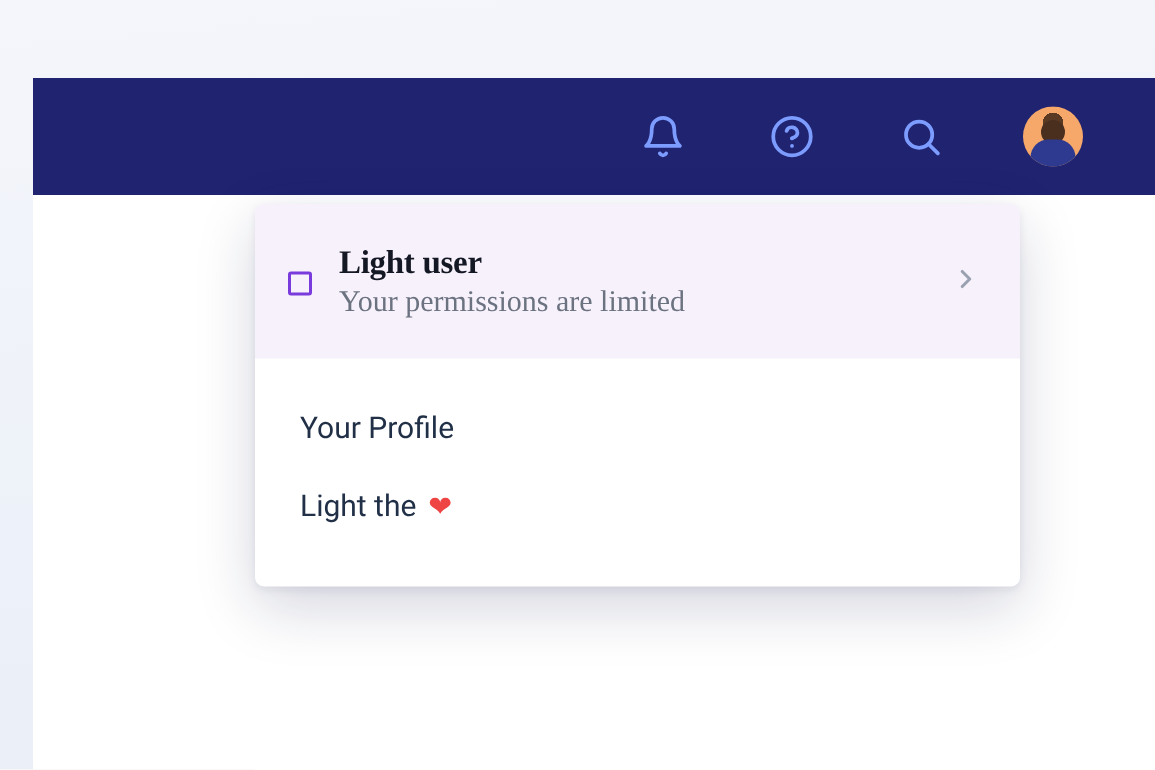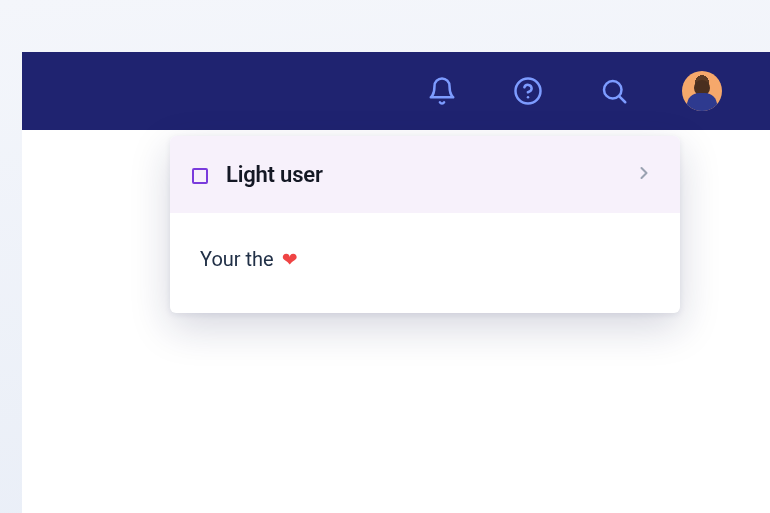--- a/index.html
+++ b/index.html
@@ -96,21 +96,21 @@
     cursor: pointer;
   }
   .menu-header .badge {
     width: 16px;
     height: 16px;
     border: 2.5px solid #7a3bdc;
     border-radius: 2px;
     flex: none;
     margin-top: 2px;
   }
-  .menu-header .txt { flex: 1; }
+  .menu-header .txt { flex: 1; font-family: Liberation Serif, serif; }
   .menu-header .title {
     font-size: 22px;
     font-weight: 600;
     color: #141824;
     letter-spacing: -0.2px;
   }
   .menu-header .sub {
     font-size: 20px;
     color: #6b7280;
     margin-top: 2px;
@@ -160,26 +160,30 @@
   <div class="avatar"></div>
 </div>
 
 <div class="panel"></div>
 
 <div class="menu">
   <div class="menu-header">
     <span class="badge"></span>
     <div class="txt">
       <div class="title">Light user</div>
+      <div class="sub">Your permissions are limited</div>
     </div>
     <span class="chev">
       <svg width="20" height="20" viewBox="0 0 24 24" fill="none" stroke="currentColor" stroke-width="2.5" stroke-linecap="round" stroke-linejoin="round">
         <polyline points="9 18 15 12 9 6"></polyline>
       </svg>
     </span>
   </div>
   <div class="menu-items">
     <div class="menu-item">
-      <span>Your the</span>
+      <span>Your Profile</span>
+    </div>
+    <div class="menu-item">
+      <span>Light the</span>
       <span class="heart">❤</span>
     </div>
   </div>
 </div>
 
 </body></html>

